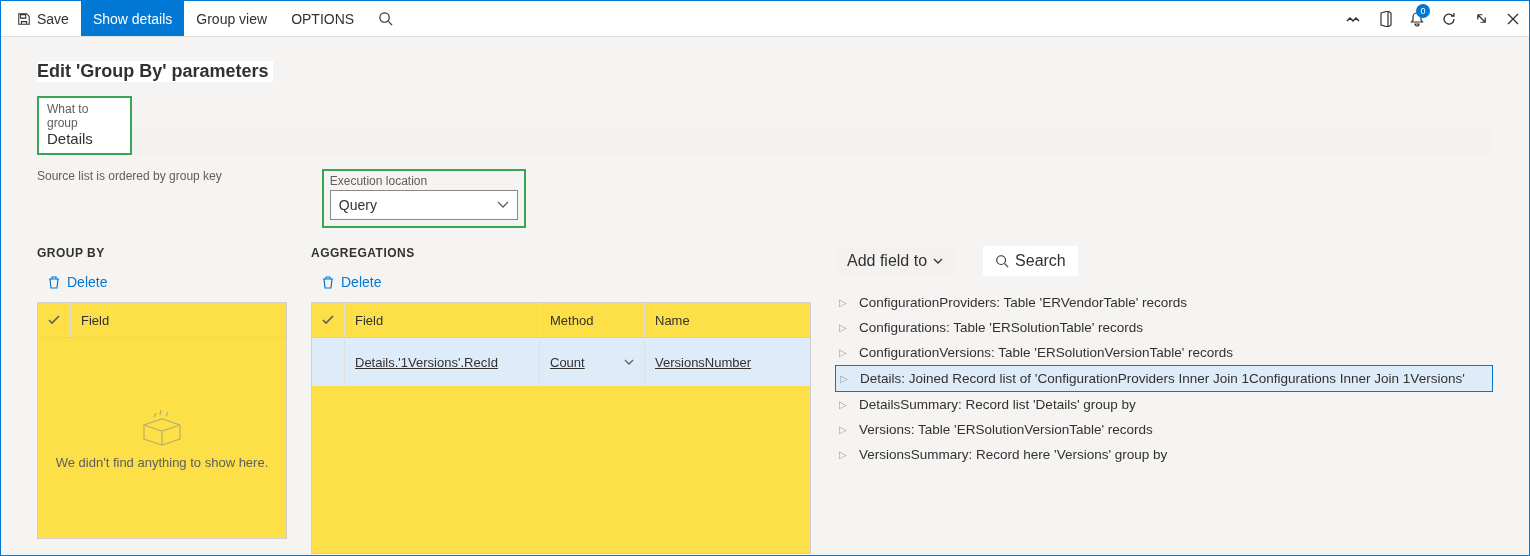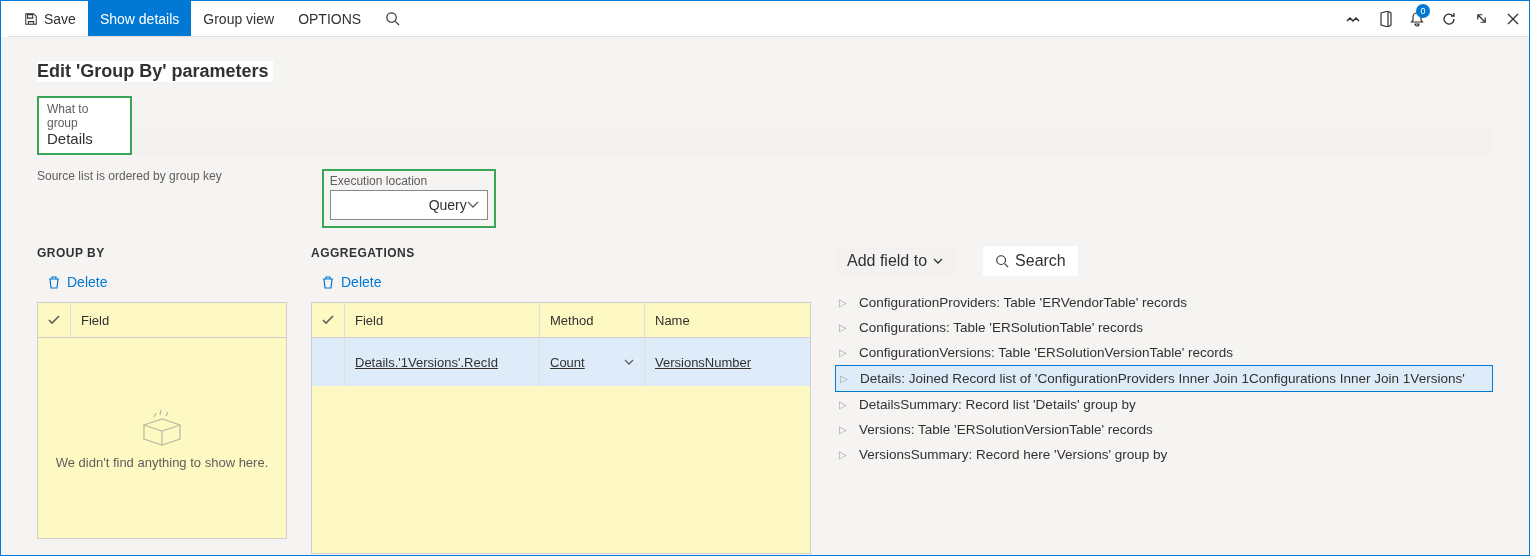--- a/index.html
+++ b/index.html
@@ -1,44 +1,44 @@
 <!DOCTYPE html>
 <html><head>
 <meta charset="utf-8">
 <style>
   * { box-sizing: border-box; }
   html, body { margin: 0; padding: 0; font-family: "Segoe UI", Arial, sans-serif; font-size: 14px; color: #323130; background: #fff; }
   .frame { width: 1530px; height: 556px; border: 1px solid #0078d4; position: relative; background: #fff; }
   
-  .cmdbar { height: 36px; border-bottom: 1px solid #e1dfdd; display: flex; align-items: stretch; padding-left: 4px; margin-left: 7px; }
+  .cmdbar { height: 36px; border-bottom: 1px solid #e1dfdd; display: flex; align-items: stretch; padding-left: 4px; }
   .cmdbar .btn { display: flex; align-items: center; padding: 0 12px; gap: 6px; cursor: pointer; font-size: 14px; }
   .cmdbar .btn.active { background: #0078d4; color: #fff; }
   .cmdbar .spacer { flex: 1; }
   .iconbtn { width: 32px; display: flex; align-items: center; justify-content: center; color: #323130; position: relative; cursor: pointer;}
   .iconlink { color: #0078d4; display: flex; align-items: center; gap: 6px; cursor: pointer; }
   
   .content { padding: 24px 36px 0 36px; background: #f5f4f3; height: calc(100% - 36px); }
   .page-title { font-size: 18px; font-weight: 600; margin: 0 0 14px 0; background: #fff; display:inline-block; padding-right:4px;}
   .what-box { border: 2px solid #3aa655; padding: 4px 8px 6px 8px; width: 95px; background:#fff; }
   .what-bar { display:flex; align-items:flex-end; }
   .what-field-wrap { flex:1; }
   .what-label { font-size: 12px; color: #605e5c; }
   .what-value { font-size: 15px; padding: 4px 8px; background:#f3f2f1; }
   .row2 { display:flex; margin-top: 14px; gap: 100px; align-items:flex-start;}
   .field-col {}
   .small-label { font-size: 12px; color:#605e5c; margin-bottom:2px;}
   .toggle-row { display:flex; align-items:center; gap:18px; margin-top:2px;}
   .toggle { width: 40px; height:20px; border-radius:10px; background:#fff; border:1px solid #323130; position:relative; cursor:pointer;}
   .toggle .knob { width:14px; height:14px; border-radius:50%; background:#323130; position:absolute; top:2px; left:3px;}
   .exec-box { border:2px solid #3aa655; padding:3px 6px 6px 6px; }
-  .dropdown { width: 158px; height: 30px; border:1px solid #8a8886; background:#fff; display:flex; align-items:center; justify-content:flex-end; padding:0 8px; cursor:pointer;}
+  .dropdown { width: 188px; height: 30px; border:1px solid #8a8886; background:#fff; display:flex; align-items:center; justify-content:space-between; padding:0 8px; cursor:pointer;}
   .sections { display:flex; margin-top: 18px; gap: 24px; }
   .col { }
   .col-title { font-size:12px; font-weight:600; letter-spacing:0.5px; color:#323130; margin-bottom: 14px;}
-  .grid { border:1px solid #d2d0ce; background:#fef9c3; }
+  .grid { border:1px solid #d2d0ce; background:#fde047; }
   .grid-head { display:flex; border-bottom:1px solid #d2d0ce; height:35px; align-items:center;}
   .grid-head .chk { width:32px; display:flex; justify-content:center; color:#605e5c;}
   .grid-head .hc { padding:0 10px; font-size:13px; color:#323130; border-left:1px solid #e1dfdd; height:100%; display:flex; align-items:center;}
   .grid-body1 { height: 200px; display:flex; flex-direction:column; align-items:center; justify-content:center; color:#605e5c;}
   .grid-row { display:flex; height:48px; align-items:flex-end; background:#deecf9;text-decoration:underline;}
   .grid-row .c { padding:0 10px; border-left:1px solid #e1dfdd; height:100%; display:flex; align-items:center; font-size:13px;}
   .right-pane { flex:1; }
   .rp-actions { display:flex; gap:28px; margin-bottom: 14px; align-items:center;}
   .pill { background:#f3f2f1; padding:6px 12px; display:flex; align-items:center; gap:6px; cursor:pointer; font-size:16px;}
   .pill.light { background:#fff;}

